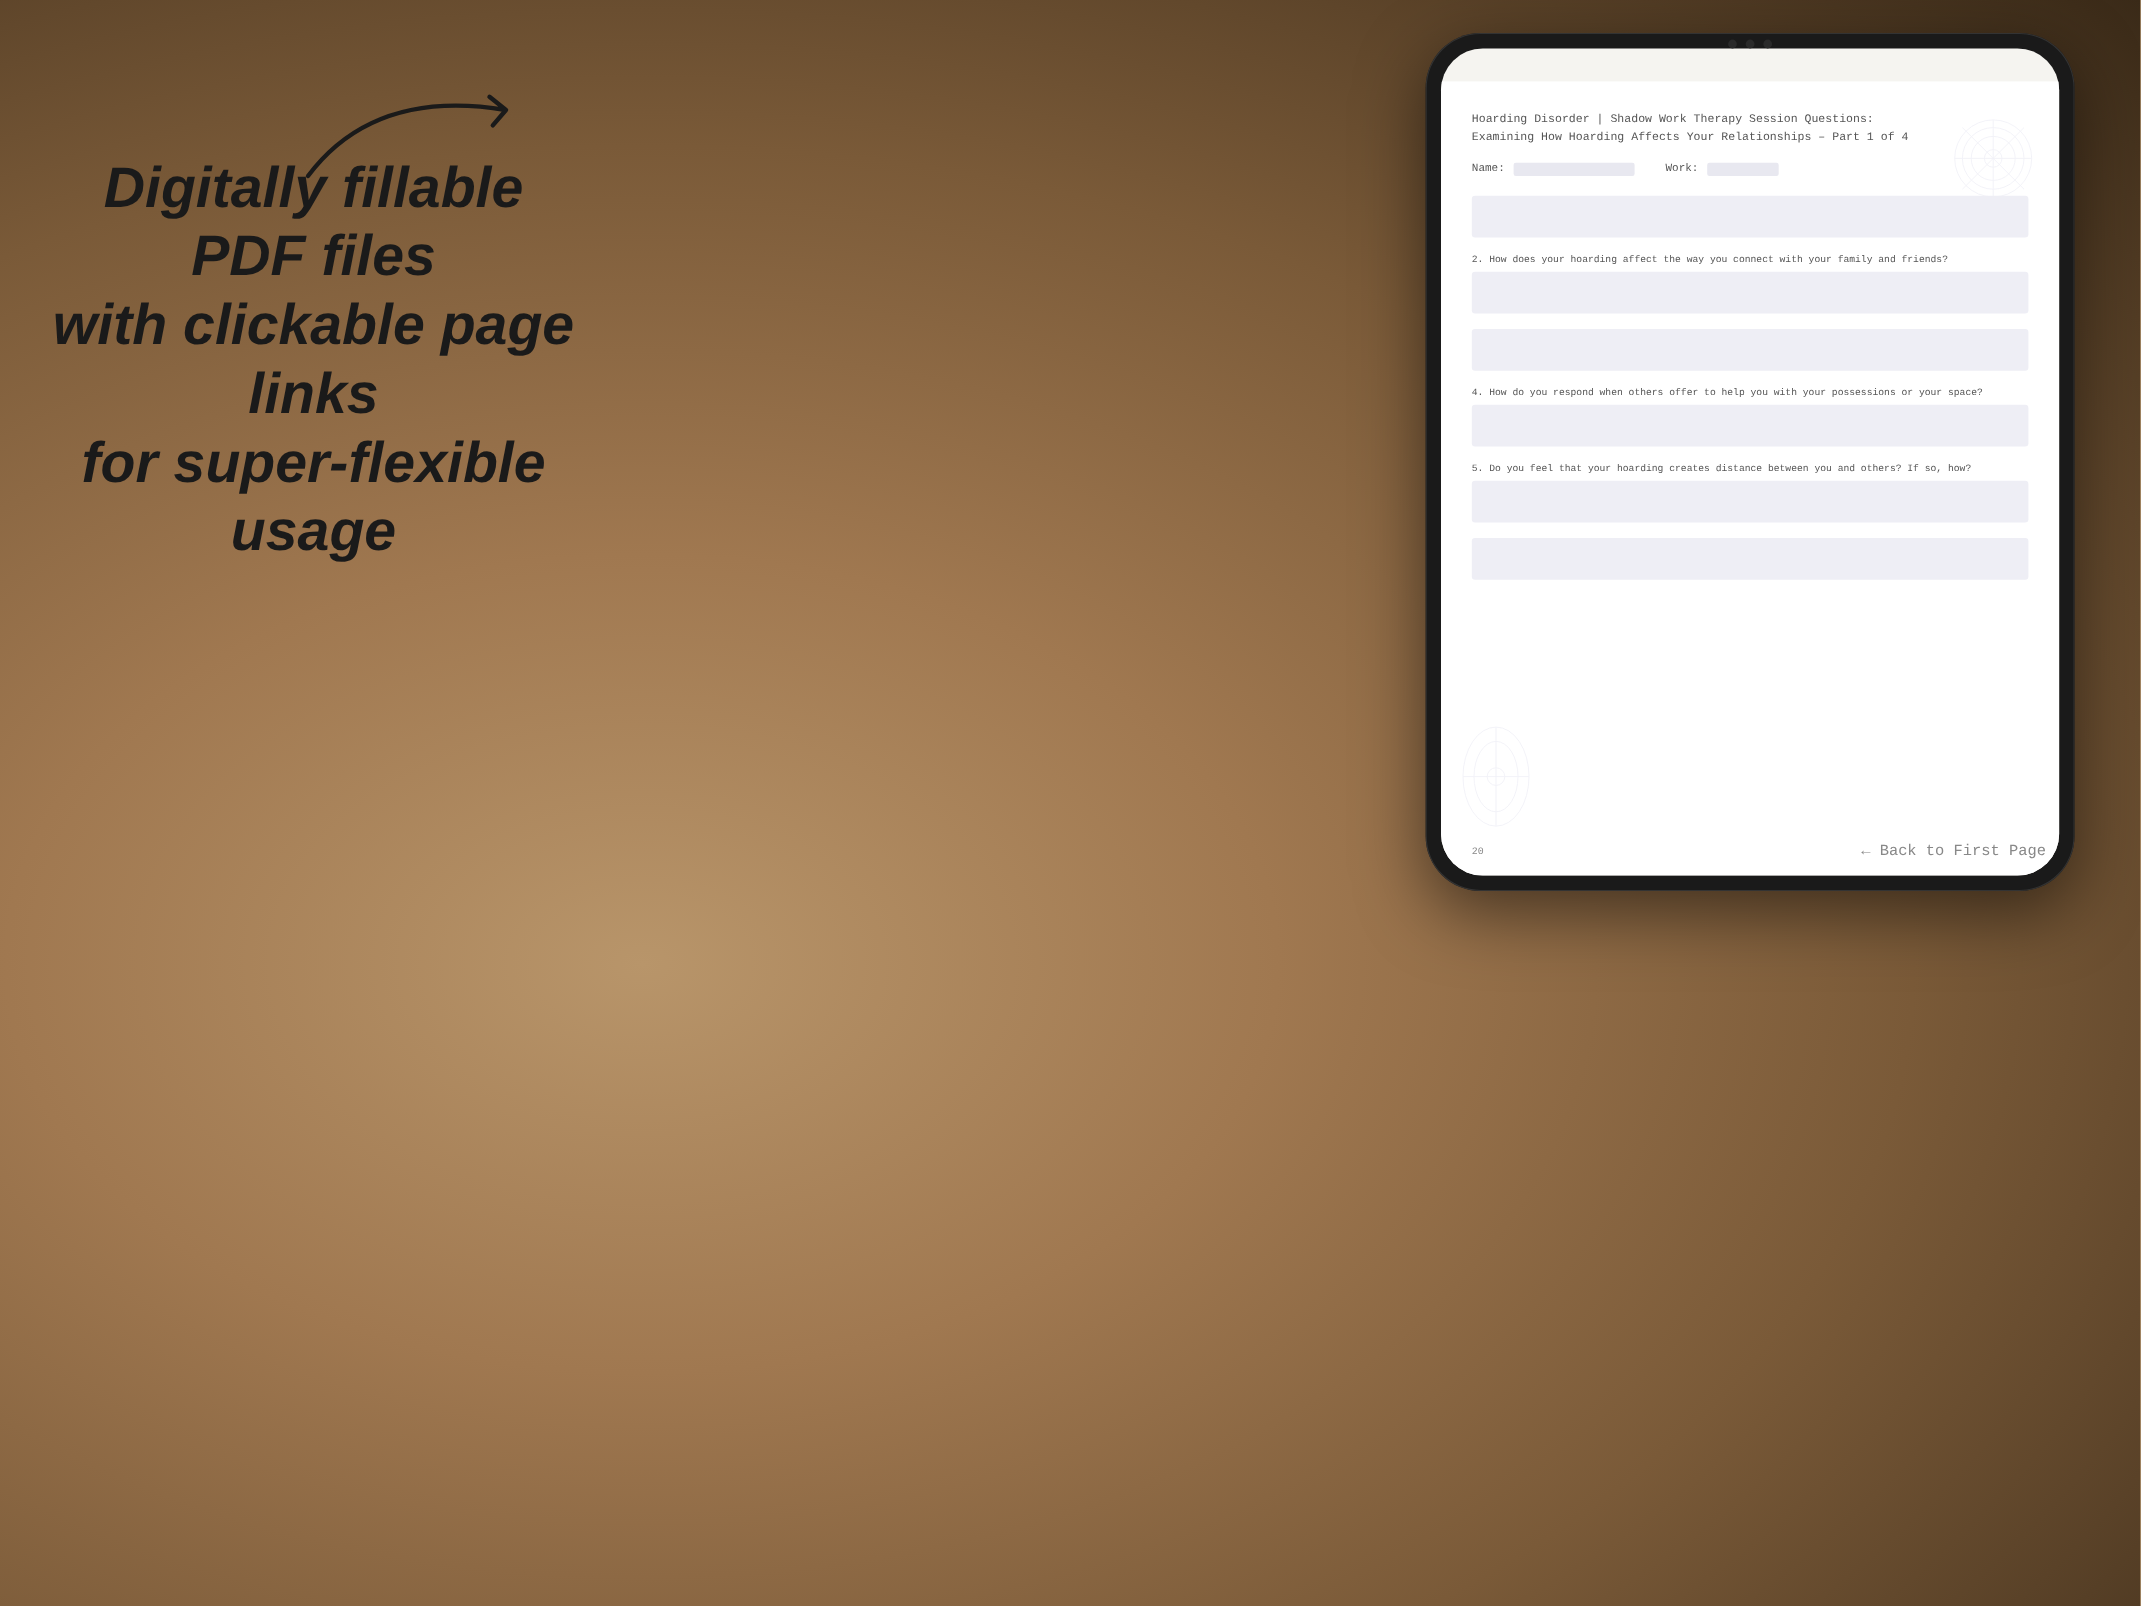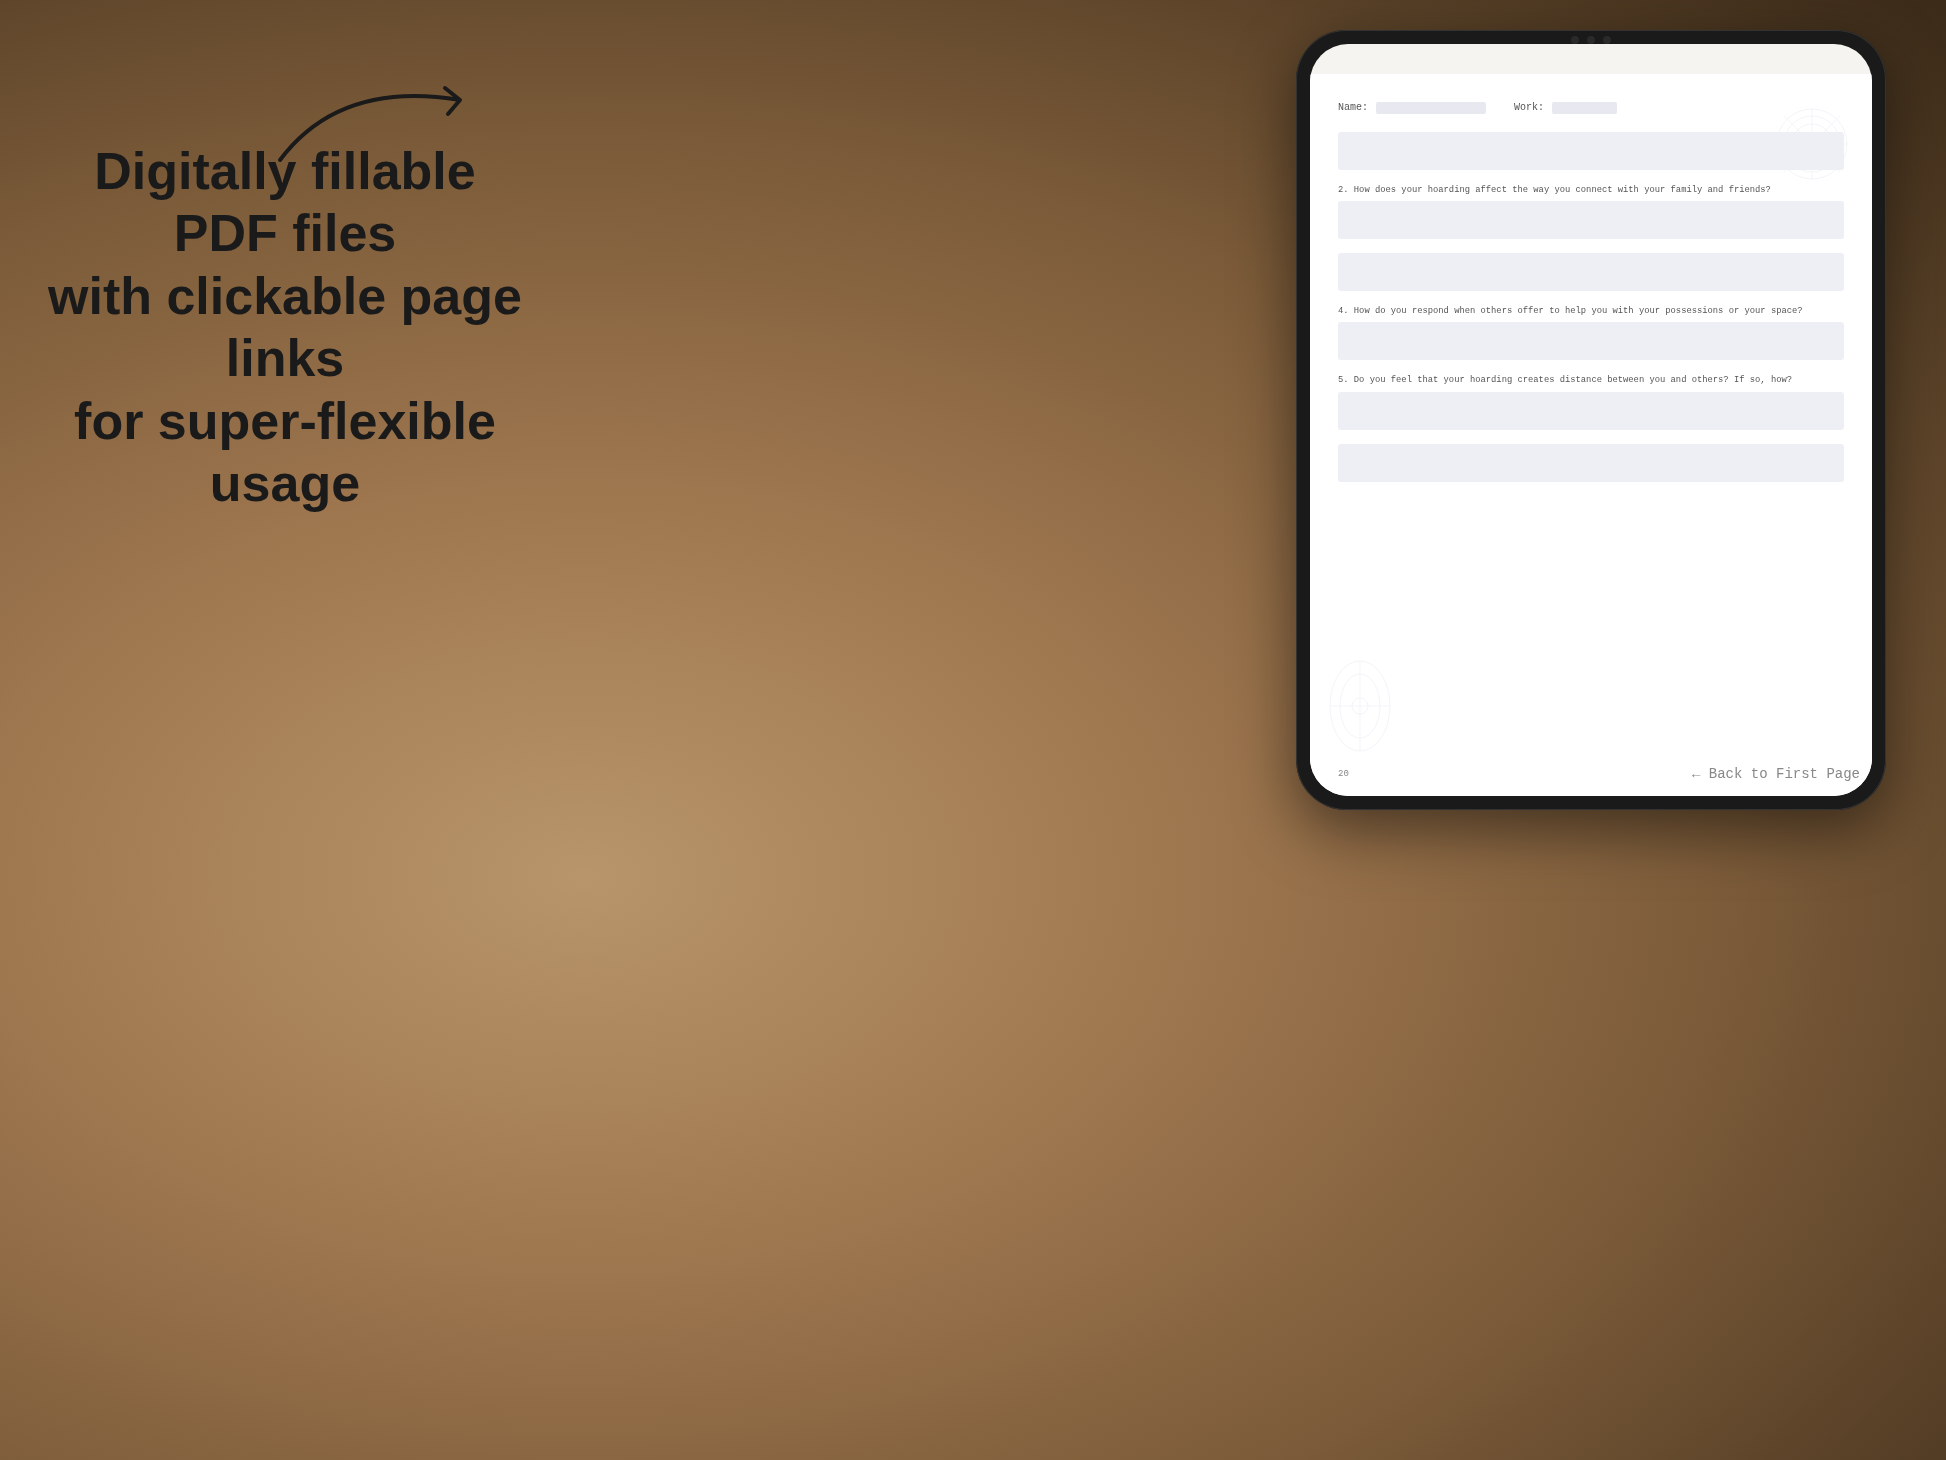--- a/index.html
+++ b/index.html
@@ -30,20 +30,21 @@
       z-index: 10;
     }
 
     .main-tagline {
       font-family: 'Arial Black', Arial, sans-serif;
       font-weight: 900;
       font-size: 52px;
       line-height: 1.2;
       color: #1a1a1a;
       text-align: center;
+      font-style: italic;
     }
 
     
     .arrow-container {
       position: absolute;
       left: 260px;
       top: 60px;
       z-index: 10;
       width: 260px;
       height: 120px;
@@ -246,20 +247,24 @@
           <circle cx="40" cy="40" r="8" class="mandala"></circle>
         </svg>
 
         <svg class="watermark-bottom" viewBox="0 0 70 100">
           <ellipse cx="35" cy="50" rx="30" ry="45" class="mandala"></ellipse>
           <ellipse cx="35" cy="50" rx="20" ry="32" class="mandala"></ellipse>
           <path d="M35 5 L35 95 M5 50 L65 50" class="mandala"></path>
           <circle cx="35" cy="50" r="8" class="mandala"></circle>
         </svg>
 
+        <div class="pdf-title">
+          <span>Hoarding Disorder | Shadow Work Therapy Session Questions:</span><br>
+          <span>Examining How Hoarding Affects Your Relationships  – Part 1 of 4</span>
+        </div>
 
         <div class="pdf-name-row">
           <span>Name:</span>
           <span class="pdf-field pdf-name-field"></span>
           &nbsp;&nbsp;
           <span>Work:</span>
           <span class="pdf-field pdf-date-field"></span>
         </div>
 
         <div class="pdf-answer-box"></div>

